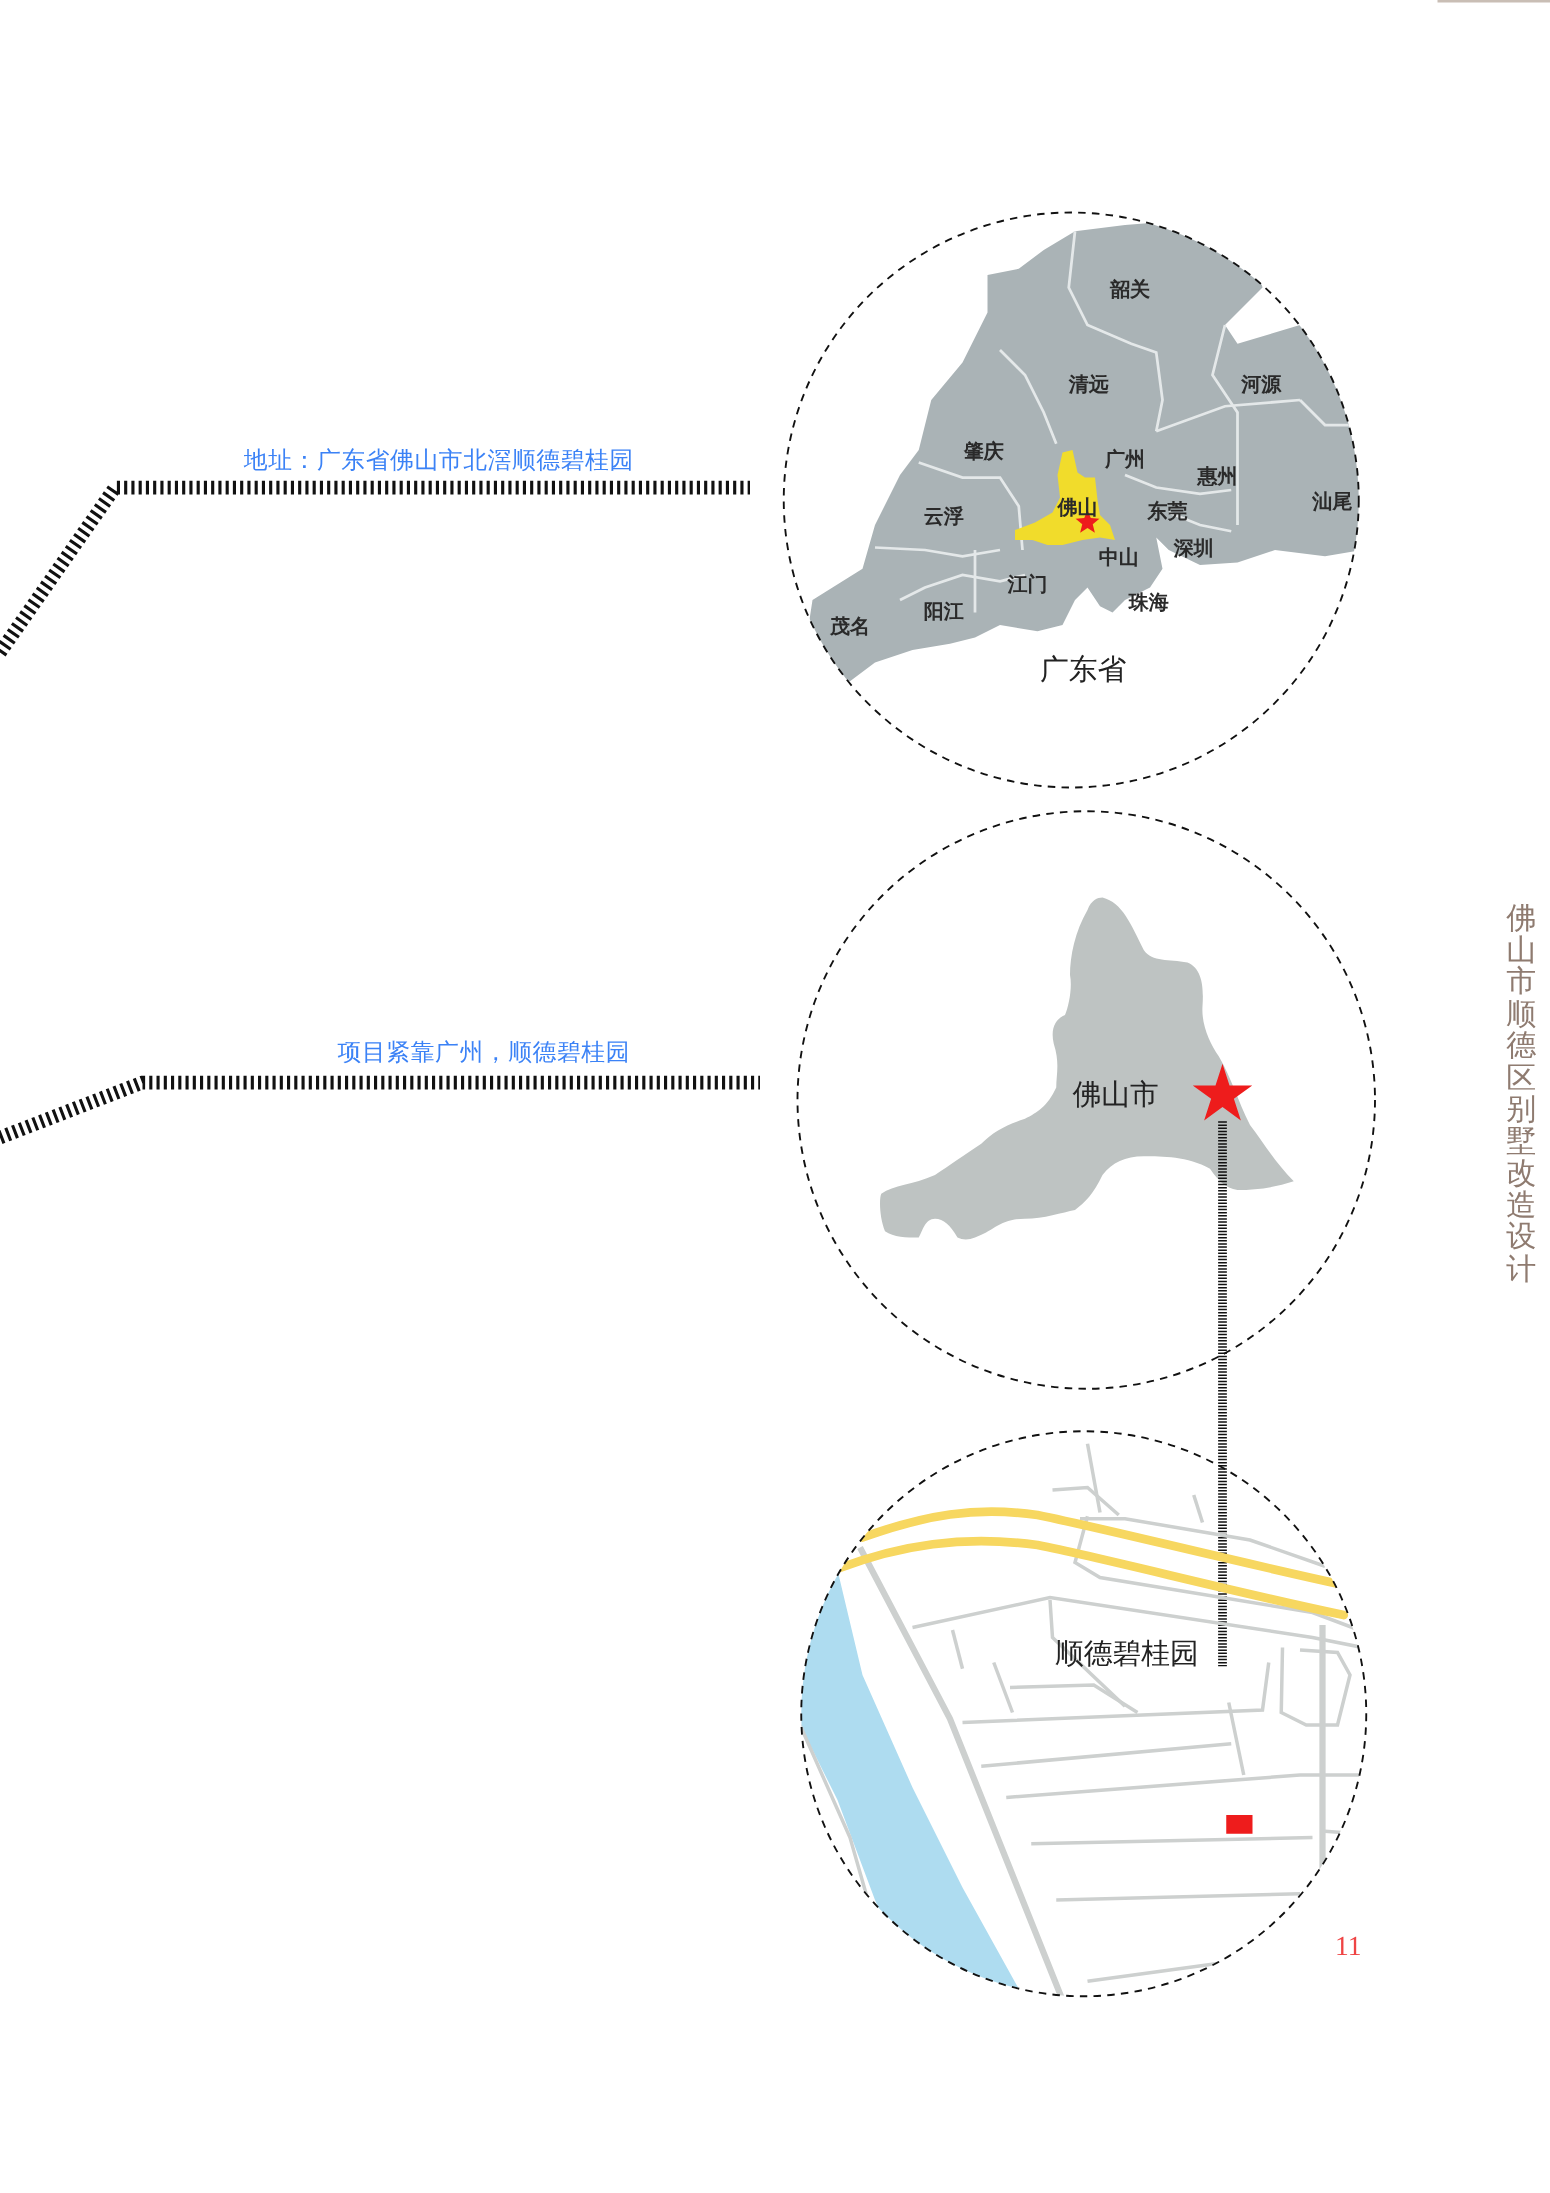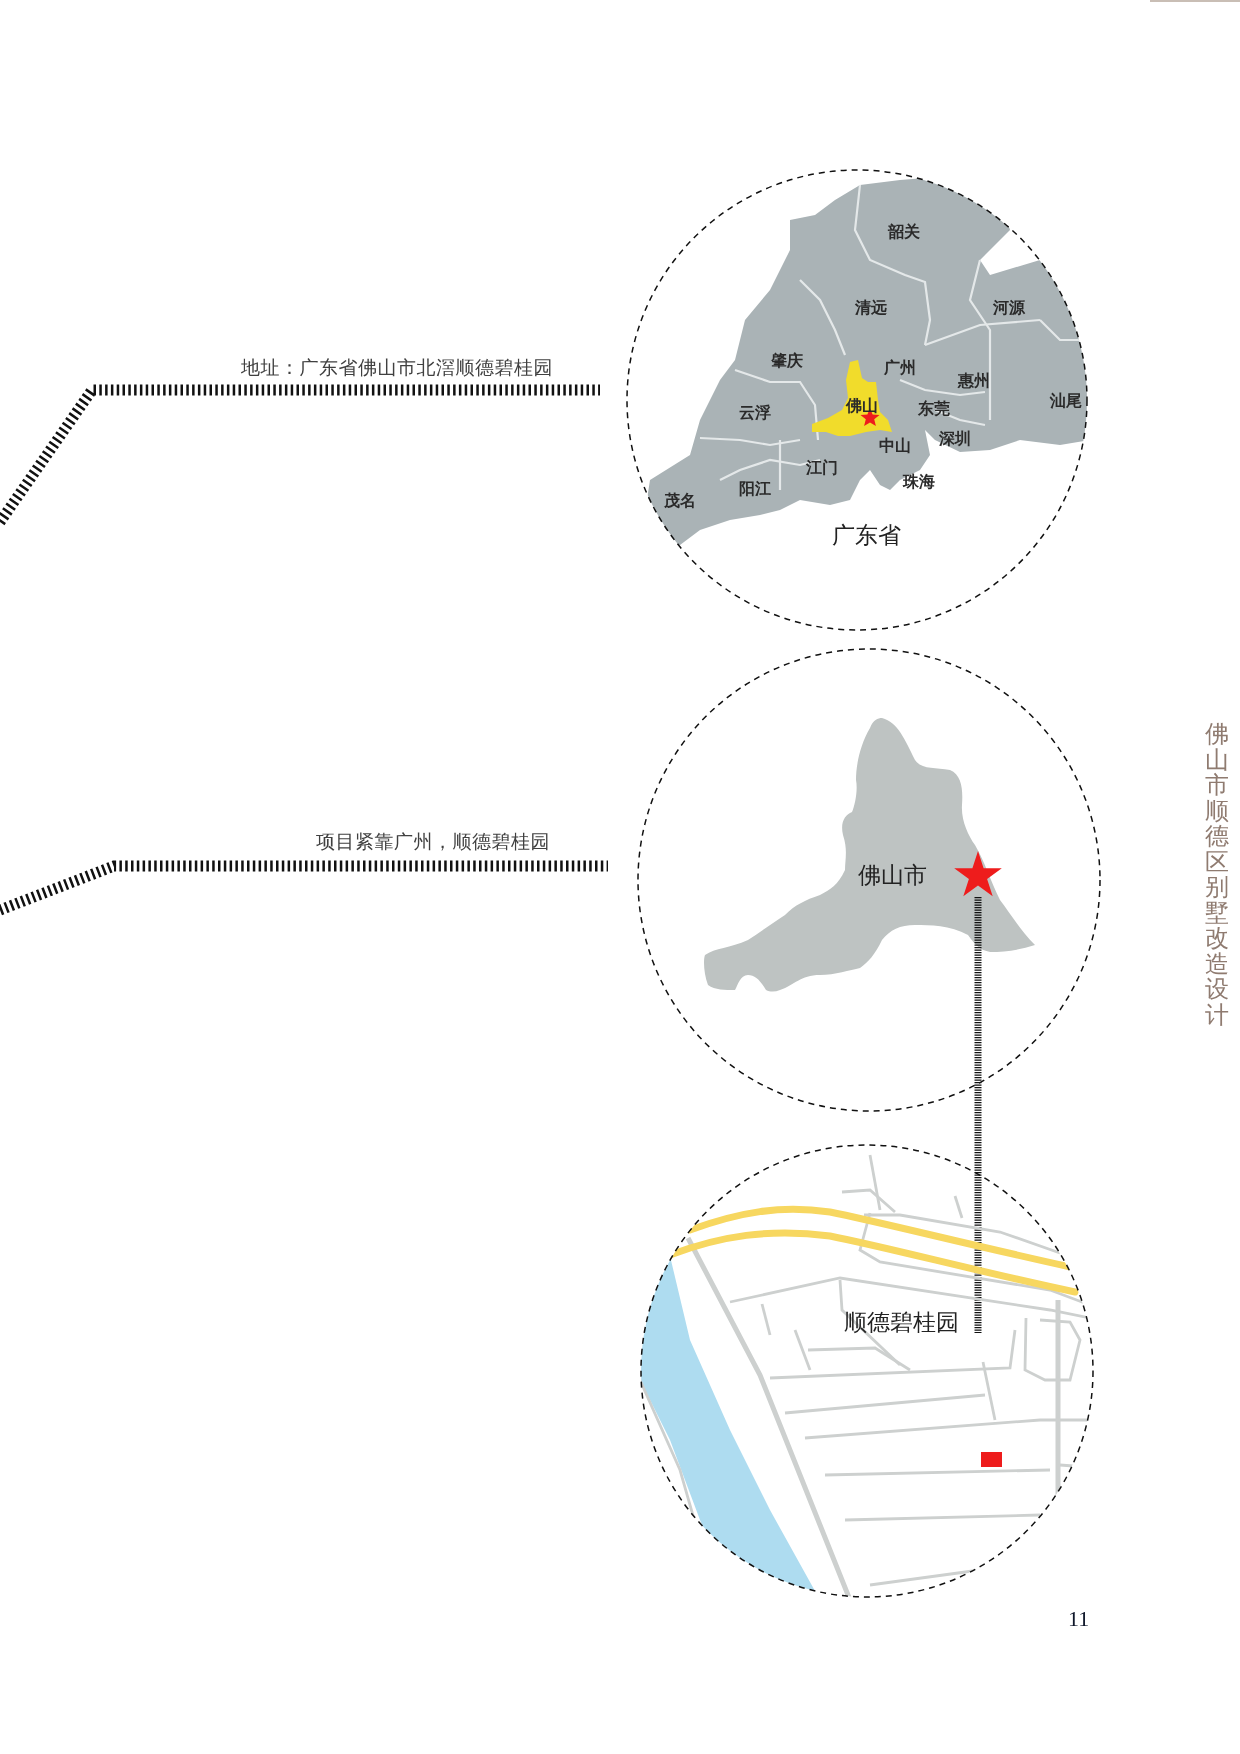--- a/index.html
+++ b/index.html
@@ -1,24 +1,24 @@
 <!DOCTYPE html>
 <html><head>
 <meta charset="utf-8">
 <style>
   html, body { margin: 0; padding: 0; background: #ffffff; }
   body { width: 1240px; height: 1754px; position: relative; overflow: hidden;
          font-family: "DejaVu Sans", "Liberation Sans", sans-serif; color: #222; }
   .abs { position: absolute; }
   .top-rule { left: 1150px; top: 0; width: 90px; height: 2px; background: #c9beb5; }
-  .leader-text { font-family: "DejaVu Serif", "Liberation Serif", serif; font-size: 19px; color: #404040; white-space: nowrap; letter-spacing: 0.5px; margin-left: 46px; }
+  .leader-text { font-family: "DejaVu Serif", "Liberation Serif", serif; font-size: 19px; color: #3b82f6; white-space: nowrap; letter-spacing: 0.5px; }
   .side-title { left: 1202px; top: 722px; width: 30px; font-family: "DejaVu Serif", "Liberation Serif", serif;
                 font-size: 24px; line-height: 25.5px; color: #8f7b70; text-align: center; }
   .side-title span { display: block; }
-  .page-num { left: 1068px; top: 1606px; font-family: "Liberation Serif", "DejaVu Serif", serif; font-size: 22px; color: #0f172a; }
+  .page-num { left: 1068px; top: 1544px; font-family: "Liberation Serif", "DejaVu Serif", serif; font-size: 22px; color: #ef4444; }
   svg { position: absolute; left: 0; top: 0; }
   .map-label { font-family: "DejaVu Sans", "Liberation Sans", sans-serif; font-size: 16px; font-weight: bold; fill: #2a2a2a; }
   .big-label { font-family: "DejaVu Serif", "Liberation Serif", serif; font-size: 23px; fill: #222; }
 </style>
 </head>
 <body>
 
 <div class="abs top-rule"></div>
 
 <svg width="1240" height="1754" viewBox="0 0 1240 1754">

